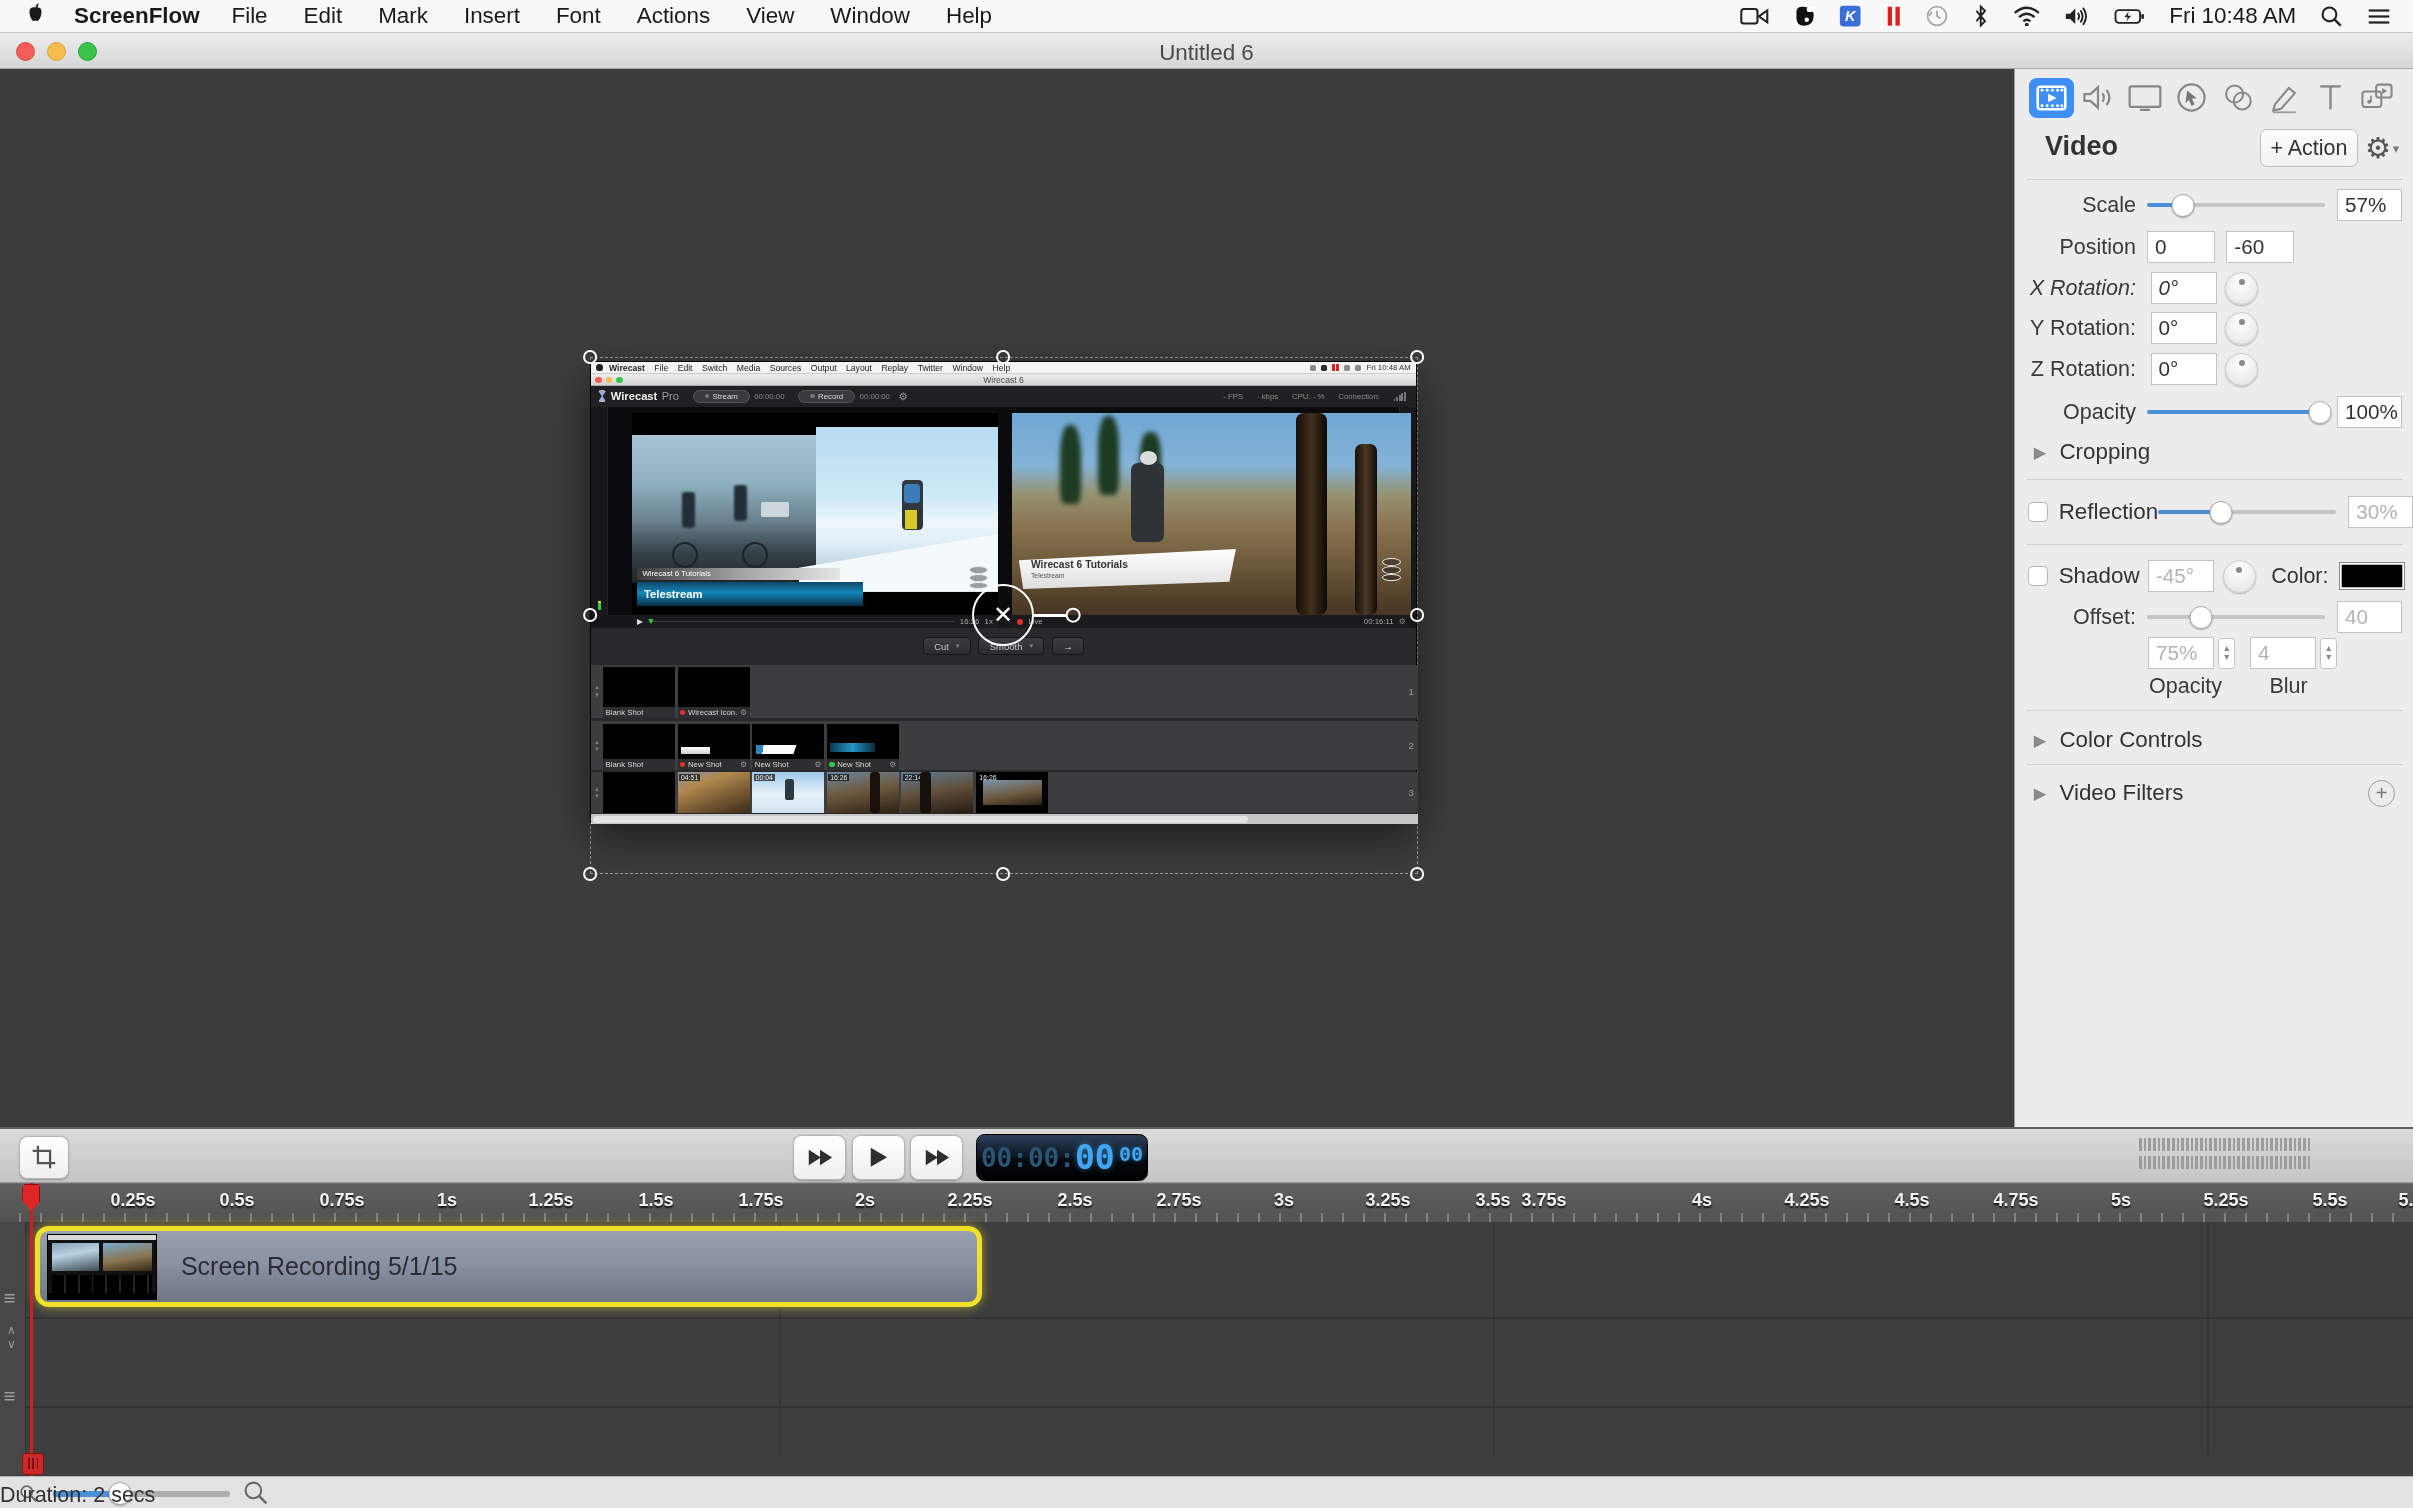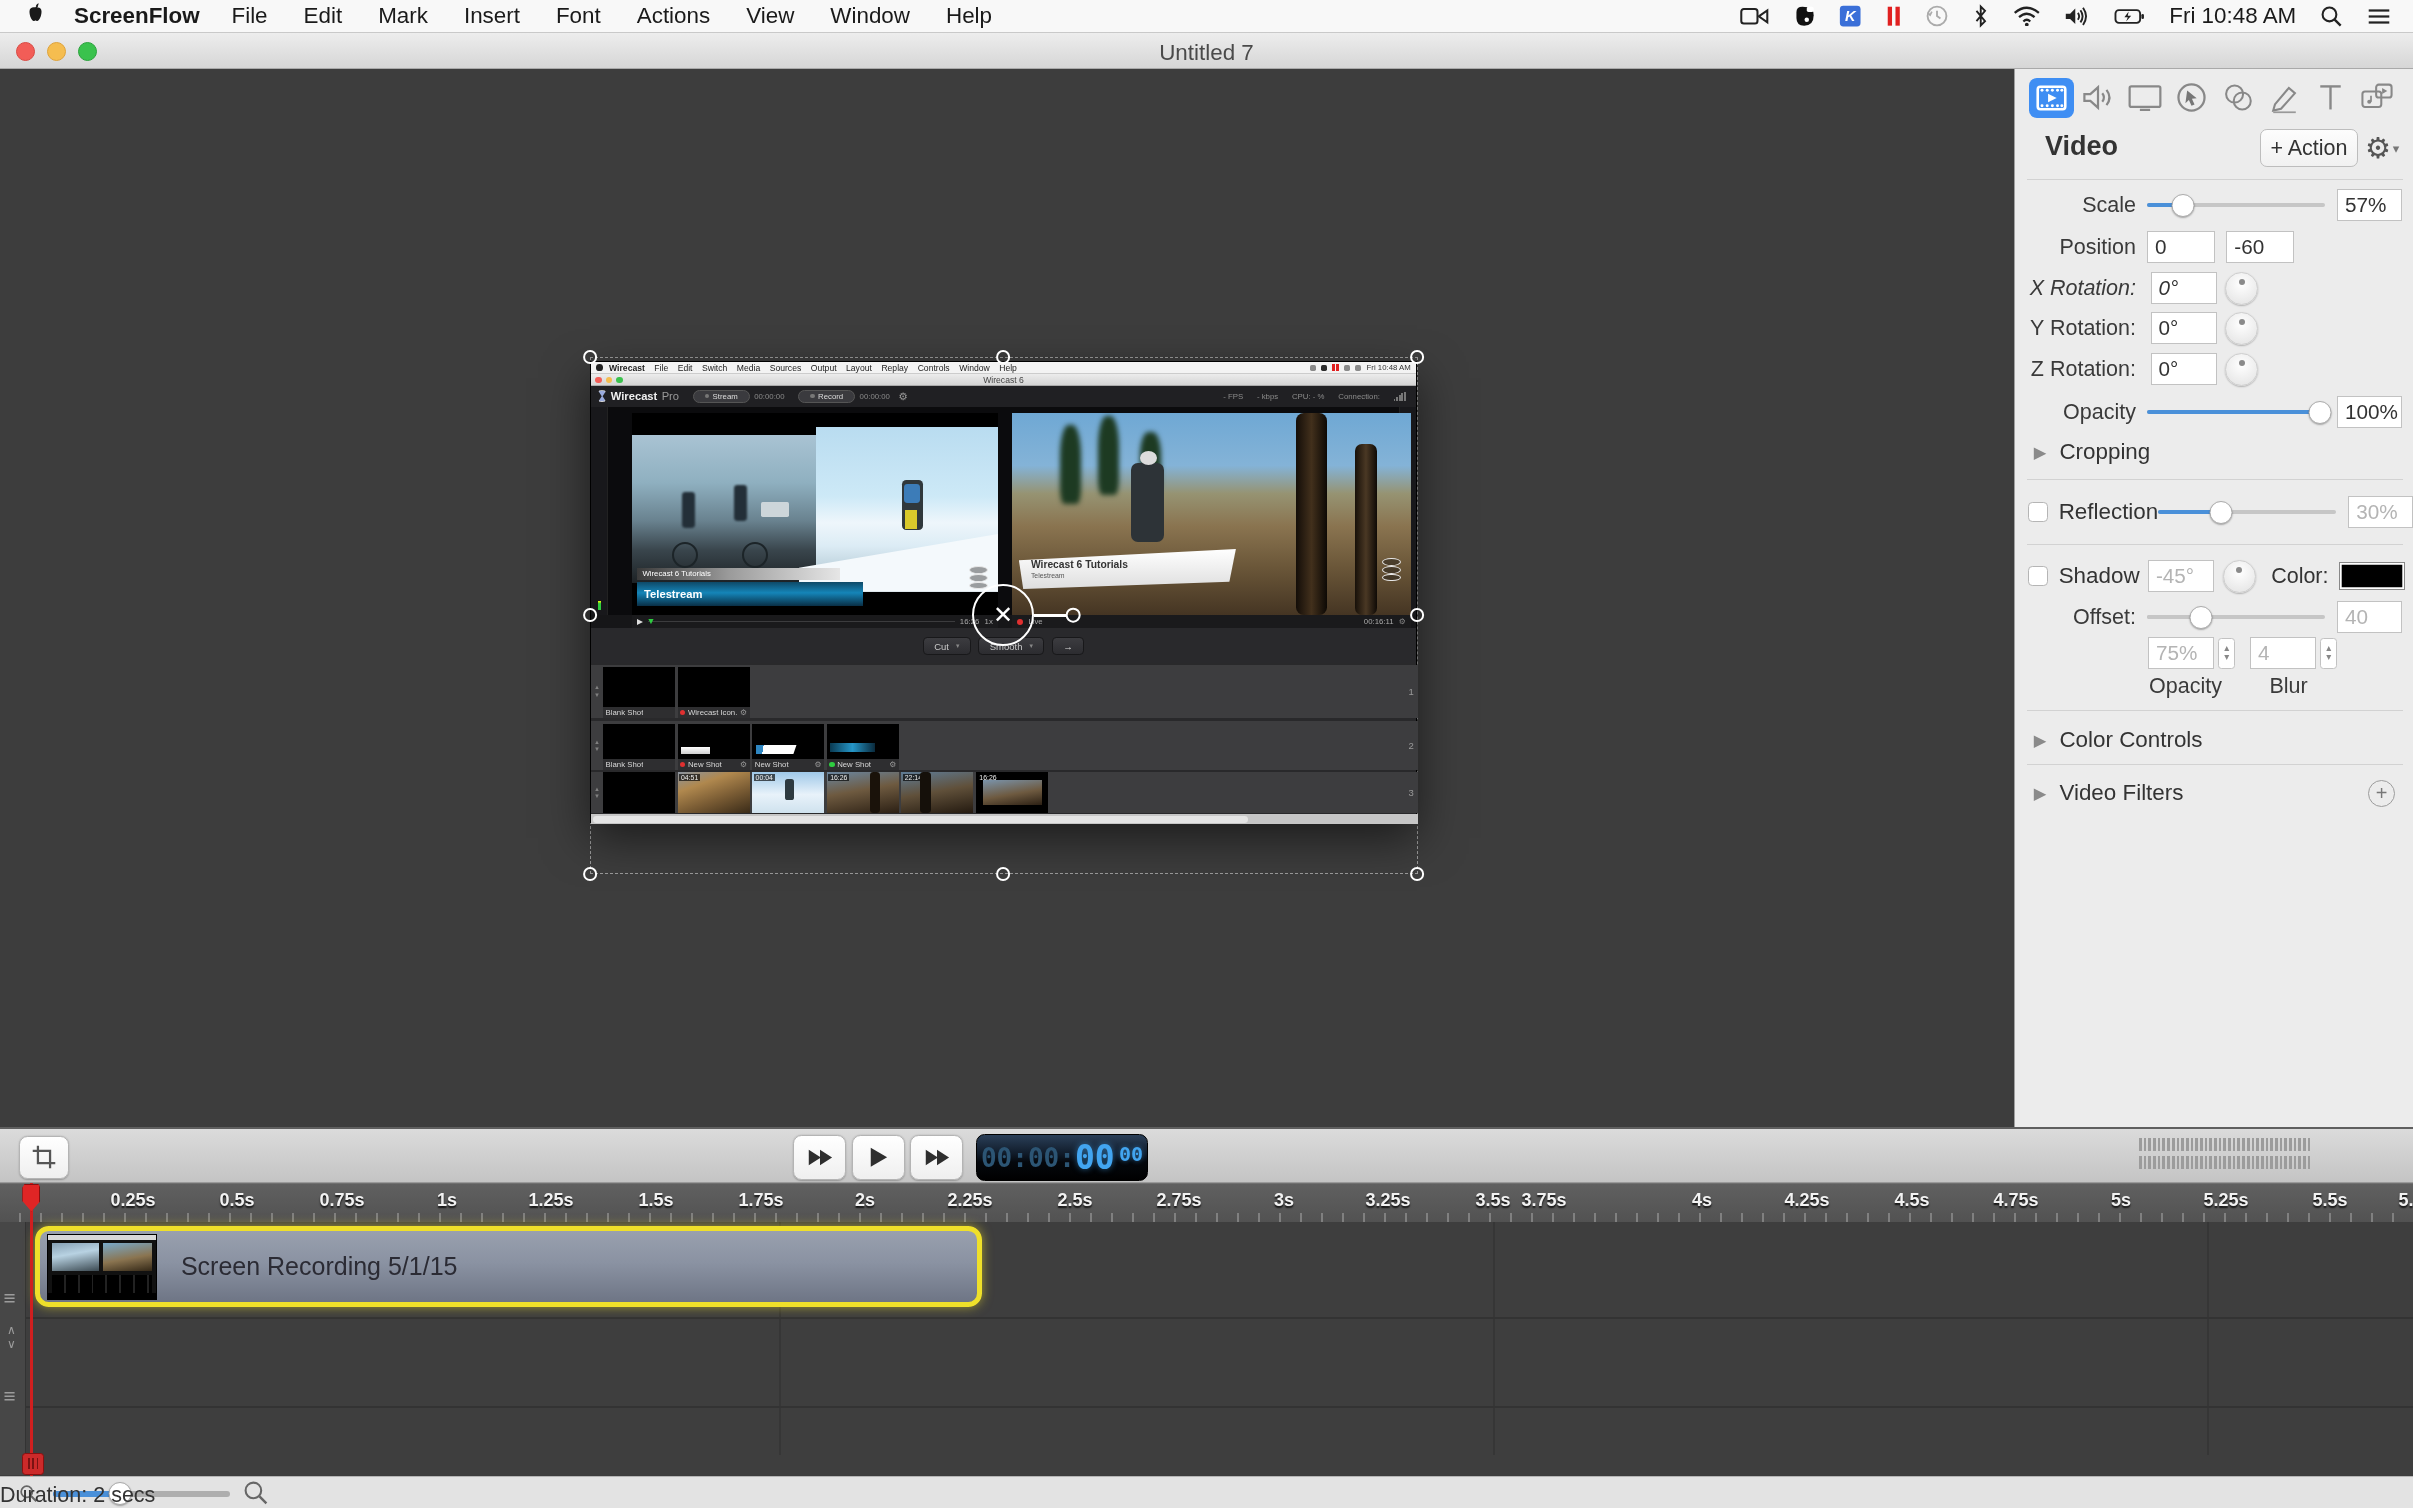--- a/index.html
+++ b/index.html
@@ -348,41 +348,41 @@
         </span>
     </div>
   </div>
 
   <div class="titlebar">
     <div class="tlights">
       <span class="tl r"></span>
       <span class="tl y"></span>
       <span class="tl g"></span>
     </div>
-    <div class="wintitle">Untitled 7</div>
+    <div class="wintitle">Untitled 6</div>
   </div>
 
   <div class="canvas"></div>
 
   <div class="selbox"></div>
 
   <div class="wc">
     <div class="wc-menubar">
       <span class="wapple"></span>
       <div id="wc-menu-items">
           <div>Wirecast</div>
           <div>File</div>
           <div>Edit</div>
           <div>Switch</div>
           <div>Media</div>
           <div>Sources</div>
           <div>Output</div>
           <div>Layout</div>
           <div>Replay</div>
-          <div>Controls</div>
+          <div>Twitter</div>
           <div>Window</div>
           <div>Help</div>
         </div>
       <div class="wc-mstat">
         <span class="mdot"></span>
           <span class="mdot dark"></span>
         <span class="mpause">
             <i></i>
             <i></i>
           </span>

